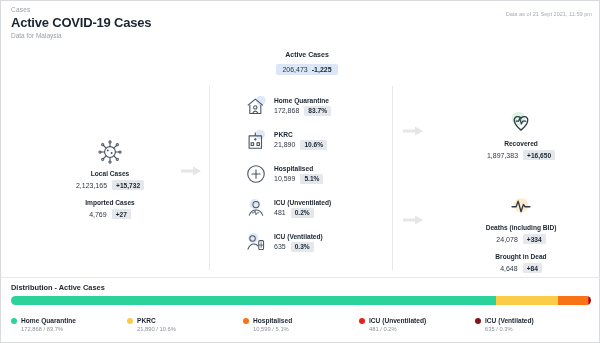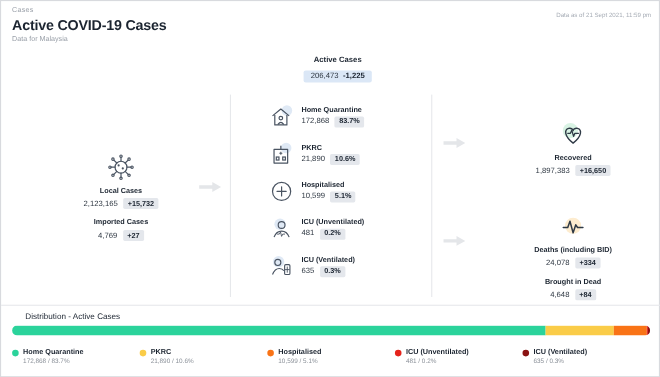--- a/index.html
+++ b/index.html
@@ -78,21 +78,21 @@
   .right-recovered { position: absolute; left: 440px; top: 108px; width: 160px; text-align: center; }
   .right-deaths { position: absolute; left: 440px; top: 192px; width: 160px; text-align: center; }
   .right-recovered .stat-row, .right-deaths .stat-row { justify-content: center; }
   .round-ico { width: 26px; height: 26px; margin: 0 auto 5px; }
 
   
   .arrow { position: absolute; width: 20px; height: 10px; }
 
   
   .divider { position: absolute; left: 0; top: 276px; width: 600px; height: 1px; background: #e6e8eb; }
-  .dist-title { position: absolute; left: 10px; top: 282px; font-size: 7.4px; font-weight: normal; color: #1b2430; margin-left: 12px; }
+  .dist-title { position: absolute; left: 10px; top: 282px; font-size: 7.4px; font-weight: bold; color: #1b2430; }
   .dist-bar {
     position: absolute; left: 10px; top: 295px; width: 580px; height: 9px;
     border-radius: 4.5px; overflow: hidden; display: flex;
   }
   .dist-bar span { height: 100%; display: block; }
 
   .legend { position: absolute; left: 10px; top: 316px; width: 580px; display: flex; }
   .legend-item { width: 120px; }
   .legend-top { display: flex; align-items: center; gap: 4px; }
   .legend-dot { width: 6px; height: 6px; border-radius: 50%; flex: none; }

